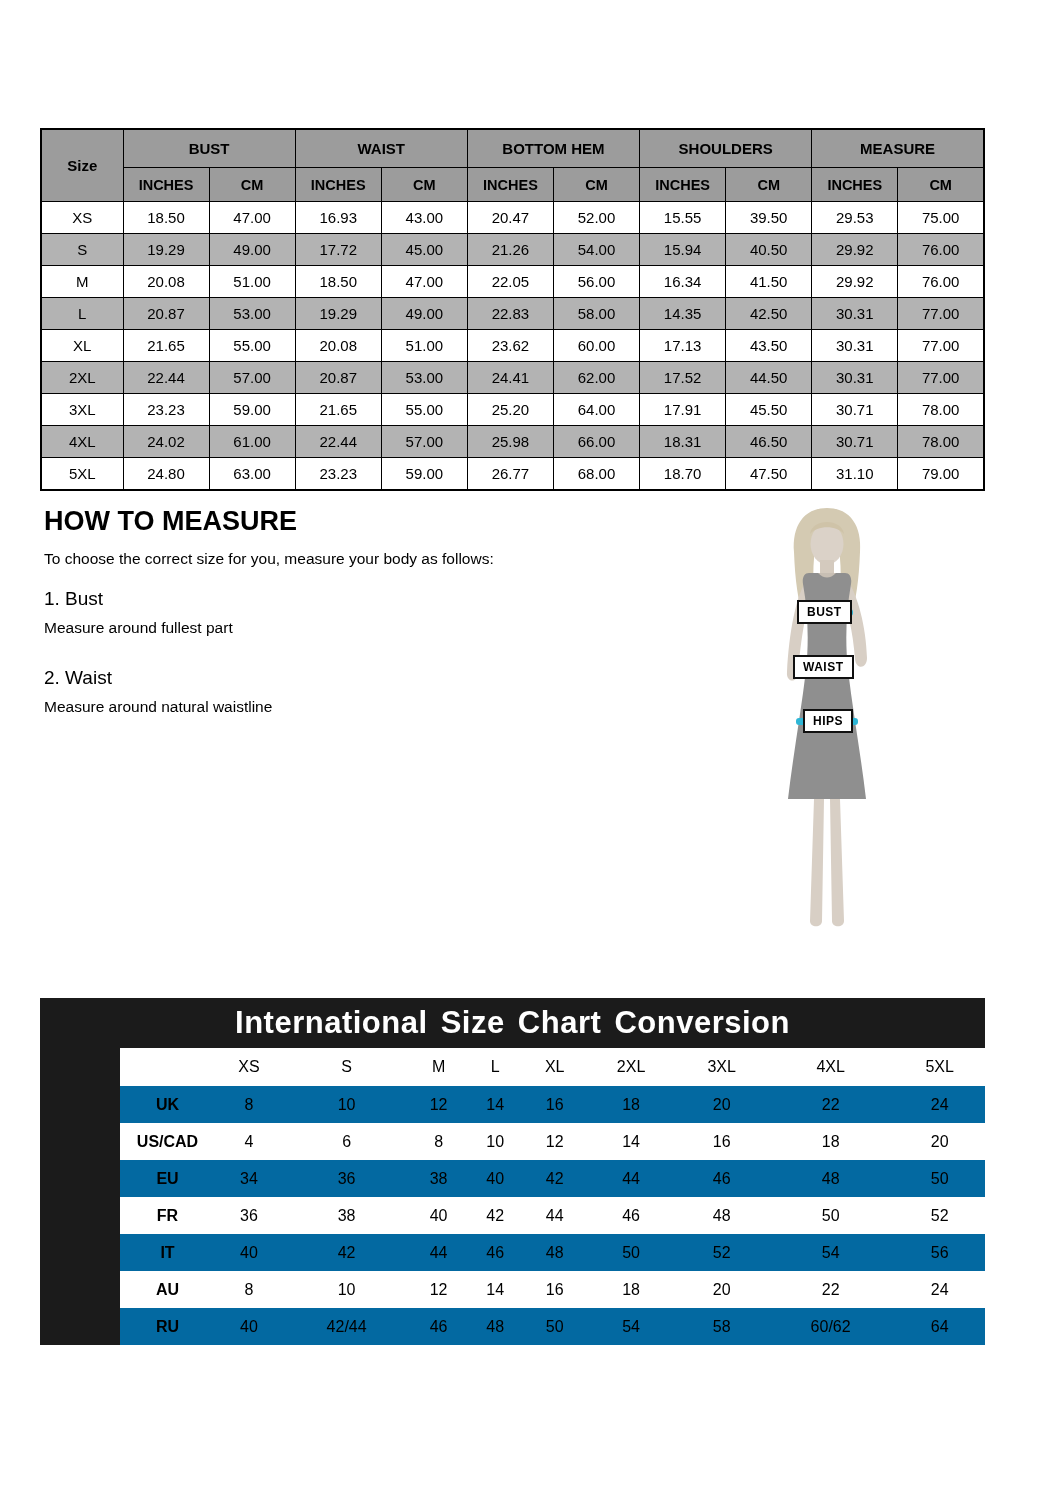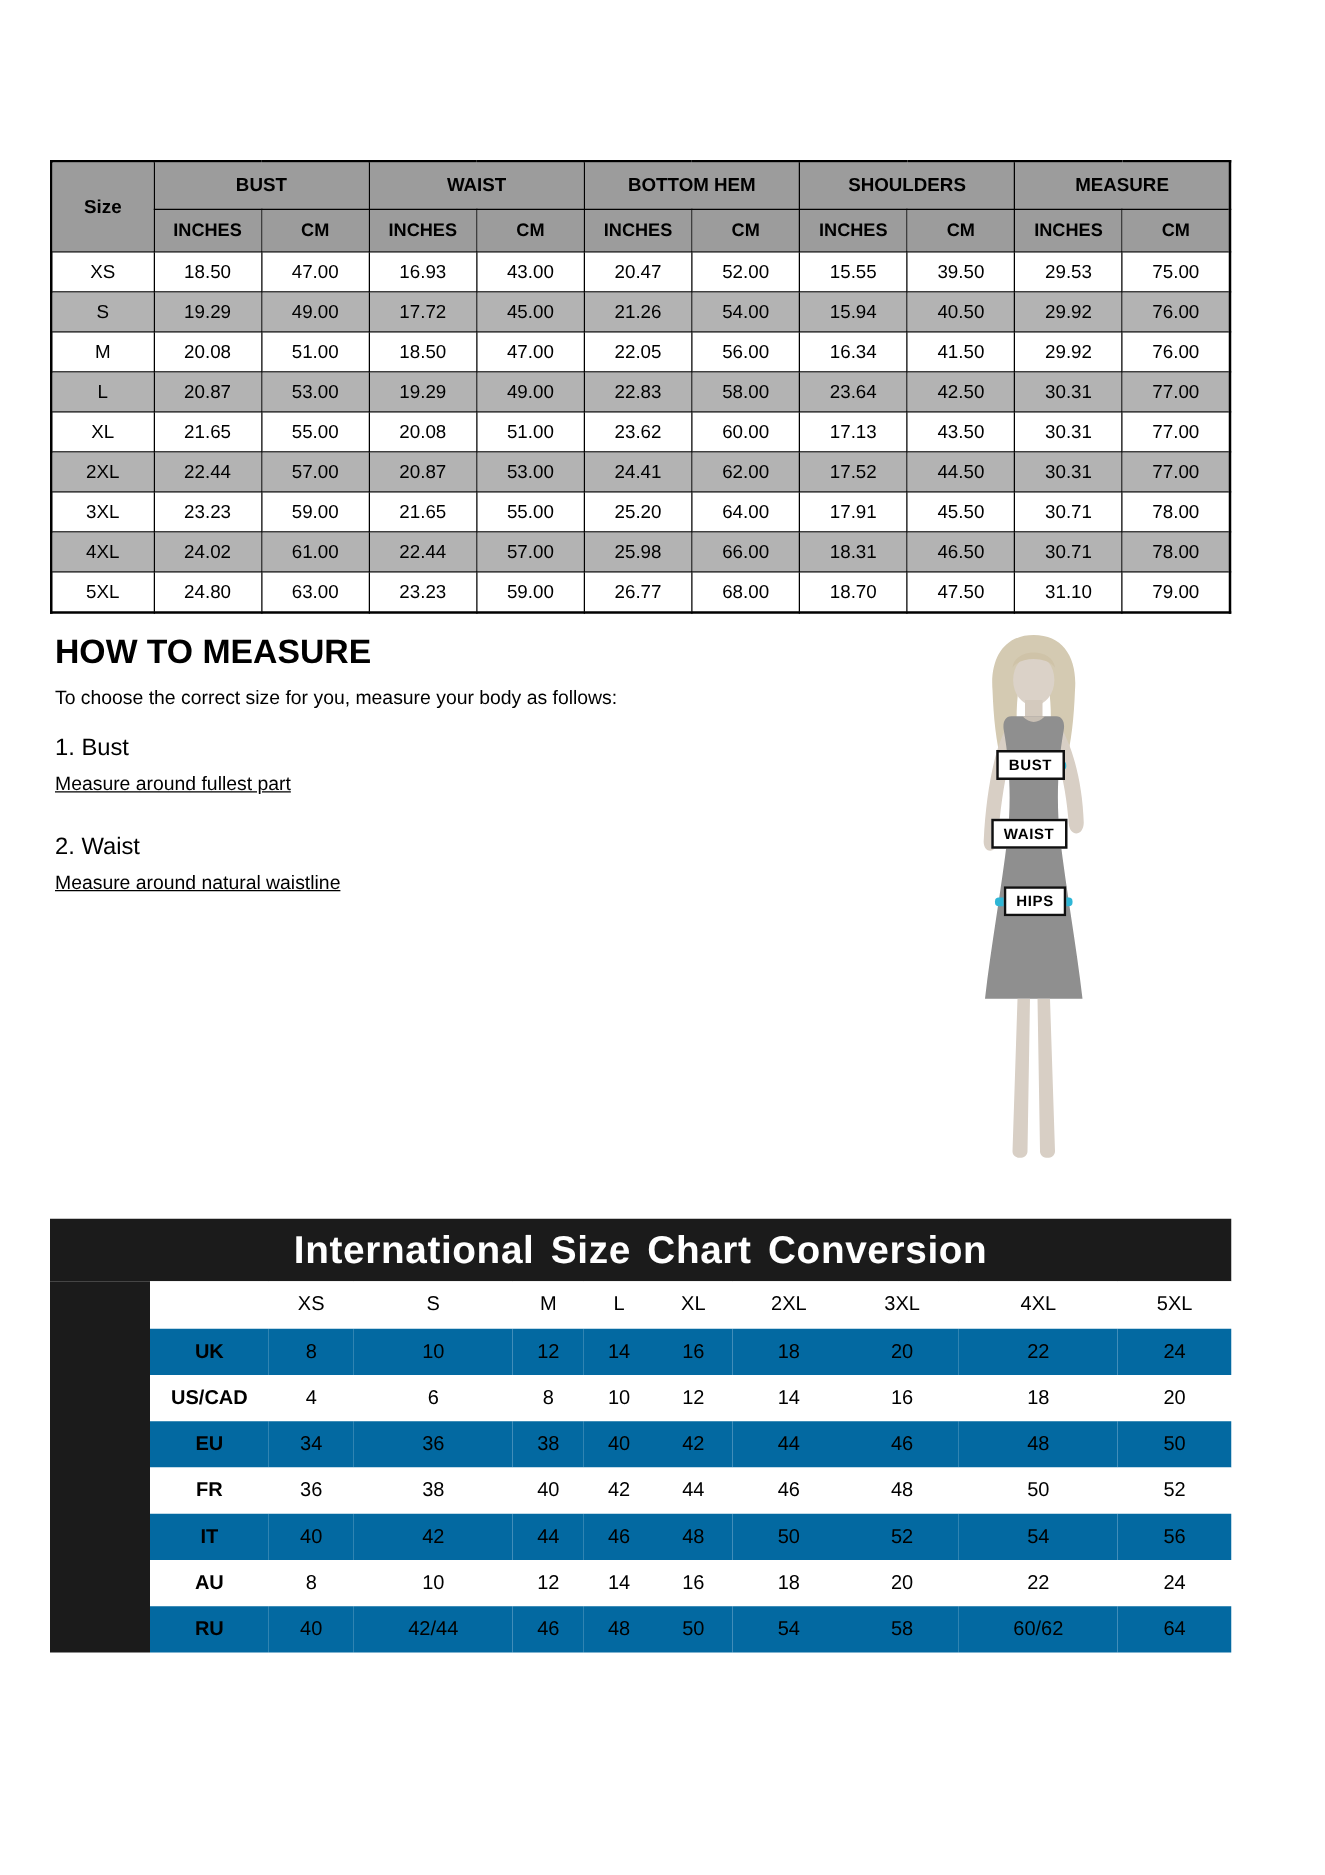--- a/index.html
+++ b/index.html
@@ -23,35 +23,35 @@
   .size-table tr[data-name="size-table-sub-row"] th { height: 33px; font-size: 14.5px; }
   .size-table tbody td { height: 31px; background: #fff; }
   .size-table tbody tr.alt td { background: #b3b3b3; }
 
   
   .measure { position: absolute; left: 44px; top: 506px; width: 640px; }
   .measure-title { font-size: 27px; font-weight: bold; margin: 0 0 13px 0; }
   .measure-intro { font-size: 15.5px; margin: 0 0 20px 0; }
   .measure-step { margin: 0 0 30px 0; }
   .measure-step .step-label { font-size: 19px; margin: 5px 0 9px 0; }
-  .measure-step .step-desc { font-size: 15.5px; margin: 0; text-decoration: underline; }
+  .measure-step .step-desc { font-size: 15.5px; margin: 0; }
 
   
   .figure { position: absolute; left: 725px; top: 500px; width: 210px; height: 435px; }
   .figure svg { display: block; width: 210px; height: 435px; }
   .measure-label {
     position: absolute; background: #fff; border: 2px solid #101010;
     font-size: 12px; font-weight: bold; line-height: 1; padding: 4px 8px; letter-spacing: .5px;
   }
   .label-bust  { left: 72px; top: 100px; }
   .label-waist { left: 68px; top: 155px; }
   .label-hips  { left: 78px; top: 209px; }
 
   
-  .conversion { position: absolute; left: 40px; top: 975px; width: 945px; }
+  .conversion { position: absolute; left: 40px; top: 998px; width: 945px; }
   .conv-banner {
     height: 50px; background: #1b1b1b; color: #fff;
     display: flex; align-items: center; justify-content: center;
     font-size: 31px; font-weight: bold; letter-spacing: .5px; word-spacing: 4px;
   }
   .conv-body { display: flex; }
   .conv-side { width: 80px; background: #1b1b1b; }
   .conv-table { flex: 1; border-collapse: collapse; table-layout: fixed; }
   .conv-table col.region-col { width: 95px; }
   .conv-table th, .conv-table td {
@@ -135,21 +135,21 @@
           <td data-name="measurement-value">76.00</td>
         </tr>
         <tr data-name="size-table-row" class="alt">
           <td data-name="size-label">L</td>
           <td data-name="measurement-value">20.87</td>
           <td data-name="measurement-value">53.00</td>
           <td data-name="measurement-value">19.29</td>
           <td data-name="measurement-value">49.00</td>
           <td data-name="measurement-value">22.83</td>
           <td data-name="measurement-value">58.00</td>
-          <td data-name="measurement-value">23.64</td>
+          <td data-name="measurement-value">14.35</td>
           <td data-name="measurement-value">42.50</td>
           <td data-name="measurement-value">30.31</td>
           <td data-name="measurement-value">77.00</td>
         </tr>
         <tr data-name="size-table-row">
           <td data-name="size-label">XL</td>
           <td data-name="measurement-value">21.65</td>
           <td data-name="measurement-value">55.00</td>
           <td data-name="measurement-value">20.08</td>
           <td data-name="measurement-value">51.00</td>

